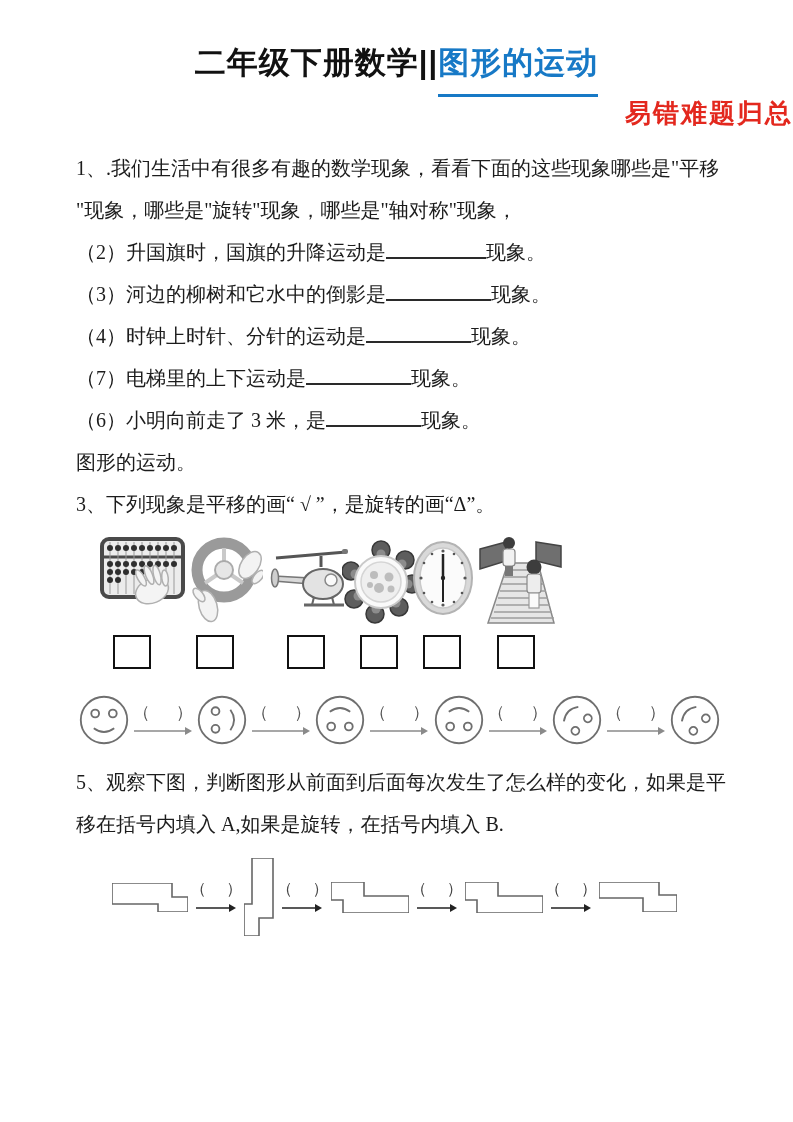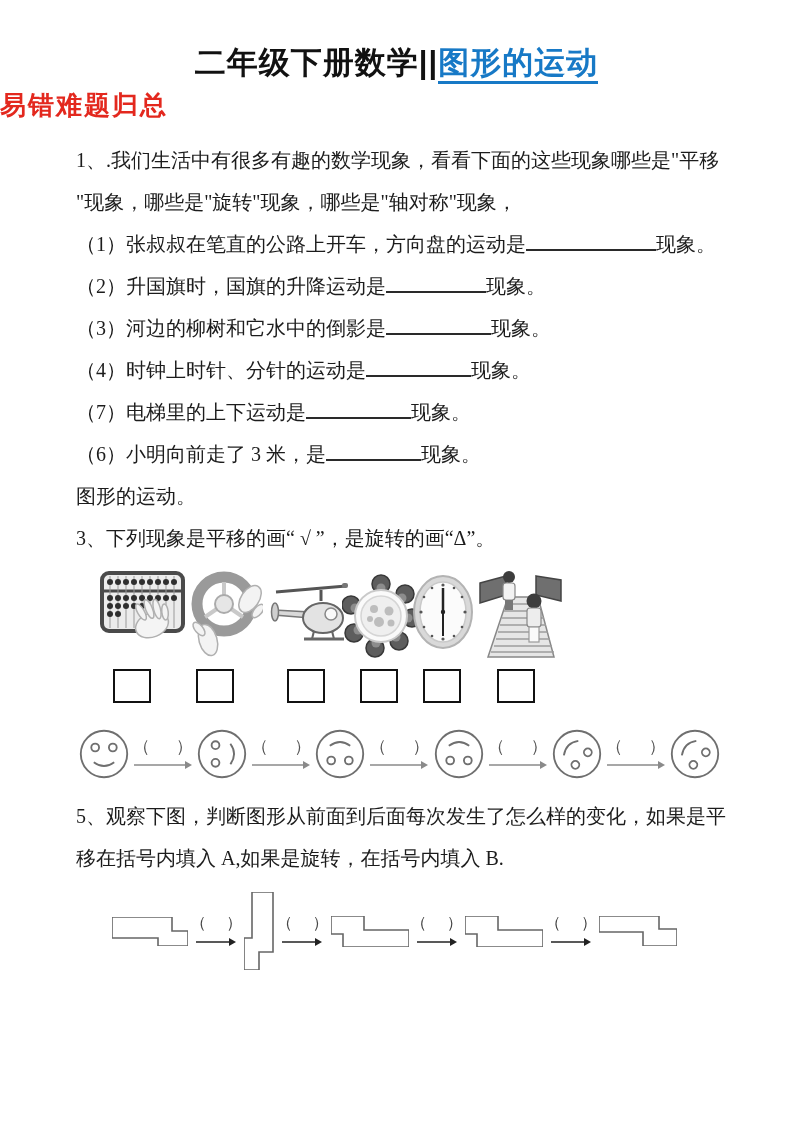--- a/index.html
+++ b/index.html
@@ -3,23 +3,23 @@
 <meta charset="utf-8">
 <style>
   html,body{margin:0;padding:0;}
   body{width:793px;height:1122px;background:#ffffff;font-family:"Liberation Serif",serif;color:#1c1c1c;}
   .page{position:relative;width:793px;height:1122px;background:#fff;overflow:hidden;}
 
   
   .title-line{text-align:center;margin-top:42px;font-size:31px;font-weight:900;
               font-family:"Liberation Sans",sans-serif;letter-spacing:1px;}
   .title-black{color:#111;}
-  .title-blue{color:#1779c6;border-bottom:3px solid #1779c6;padding-bottom:1px;}
-  .subtitle{text-align:left;font-size:26px;font-weight:900;color:#e3281e;
-            font-family:"Liberation Sans",sans-serif;margin-top:4px;letter-spacing:2px;}
+  .title-blue{color:#1779c6;border-bottom:3px solid #1779c6;padding-bottom:14px;}
+  .subtitle{text-align:right;font-size:26px;font-weight:900;color:#e3281e;
+            font-family:"Liberation Sans",sans-serif;margin-top:12px;letter-spacing:2px;}
 
   
   .content{margin:16px 70px 0 76px;font-size:20px;}
   .tline{line-height:42px;height:42px;white-space:nowrap;}
   .blank{display:inline-block;height:3px;border-bottom:2px solid #2a2a2a;}
   .w130{width:130px}.w105{width:105px}.w100{width:100px}.w95{width:95px}
 
   
   .imgrow{position:relative;height:100px;margin-top:8px;}
   .imgrow .pic{position:absolute;top:0;}
@@ -54,23 +54,20 @@
   <div class="title-line">
     <span class="title-black">二年级下册数学||</span><span class="title-blue">图形的运动</span>
   </div>
   <div class="subtitle">易错难题归总</div>
 
   <div class="content">
 
     <div class="tline">1、.我们生活中有很多有趣的数学现象，看看下面的这些现象哪些是"平移</div>
     <div class="tline">"现象，哪些是"旋转"现象，哪些是"轴对称"现象，</div>
 
-    <div class="tline">
-      <span>（1）张叔叔在笔直的公路上开车，方向盘的运动是</span><span class="blank w130"></span><span>现象。</span>
-    </div>
     <div class="tline">
       <span>（2）升国旗时，国旗的升降运动是</span><span class="blank w100"></span><span>现象。</span>
     </div>
     <div class="tline">
       <span>（3）河边的柳树和它水中的倒影是</span><span class="blank w105"></span><span>现象。</span>
     </div>
     <div class="tline">
       <span>（4）时钟上时针、分针的运动是</span><span class="blank w105"></span><span>现象。</span>
     </div>
     <div class="tline">

